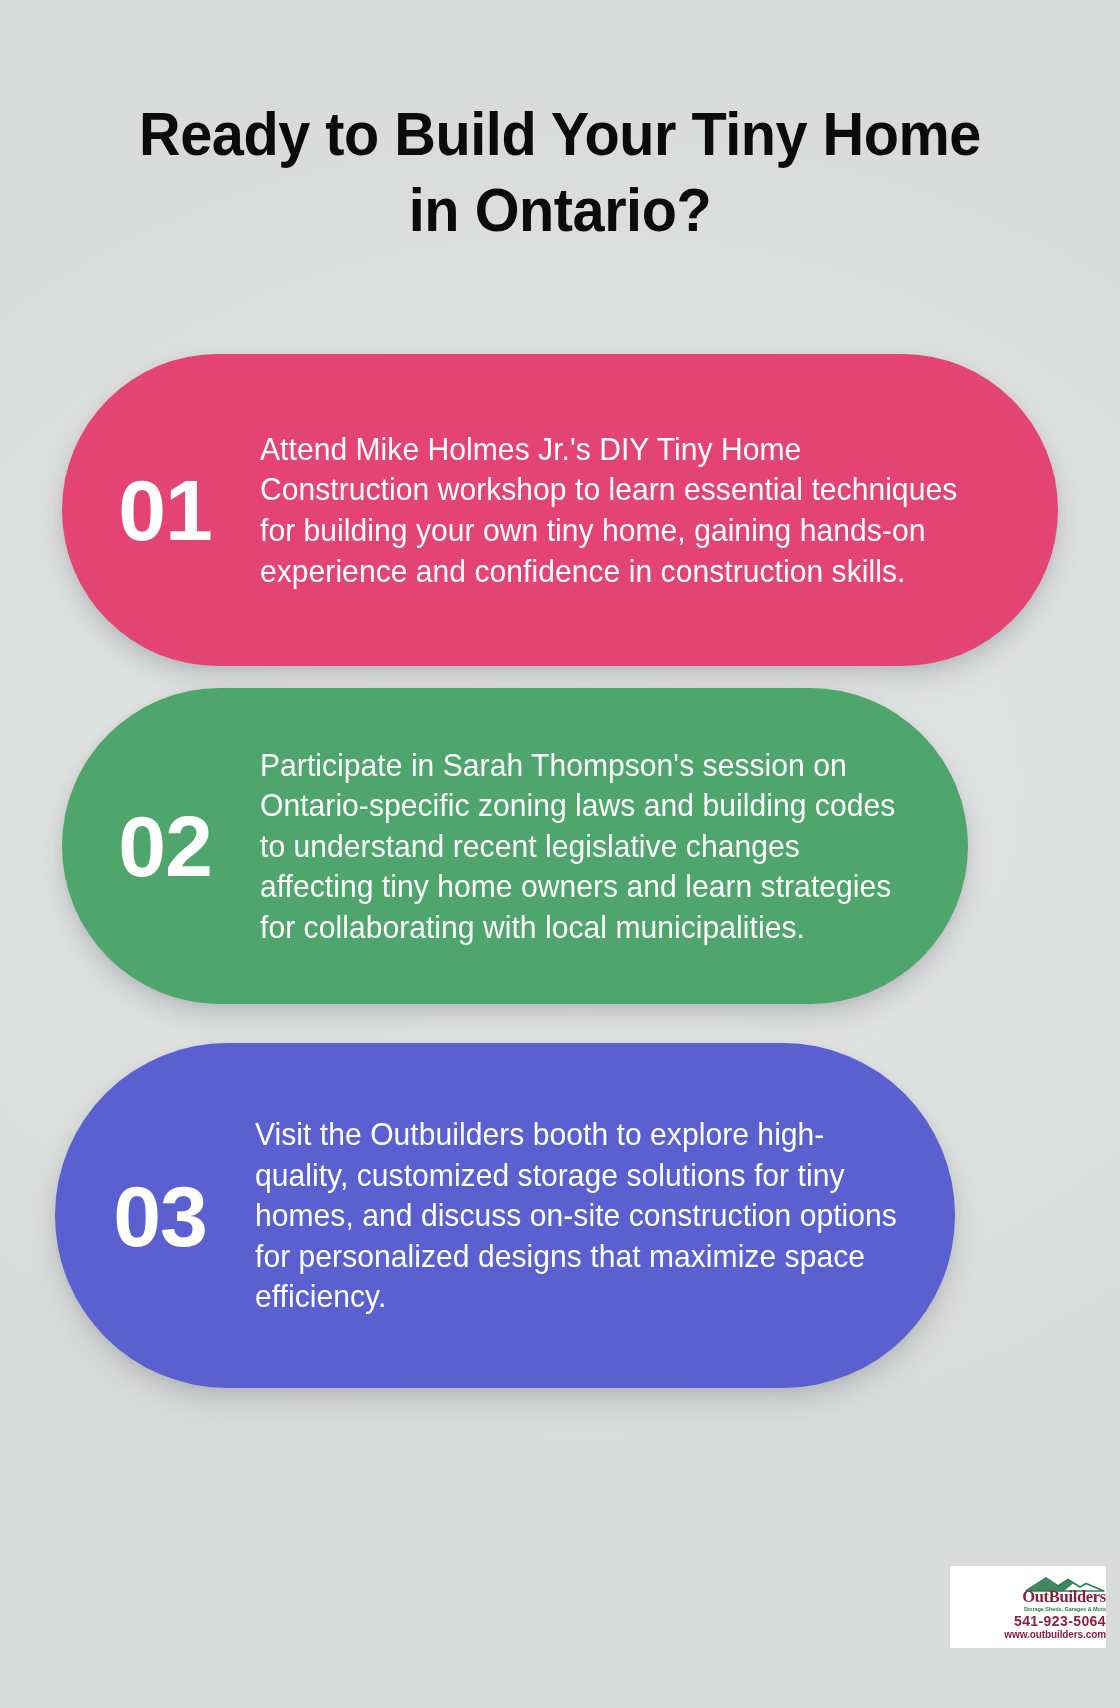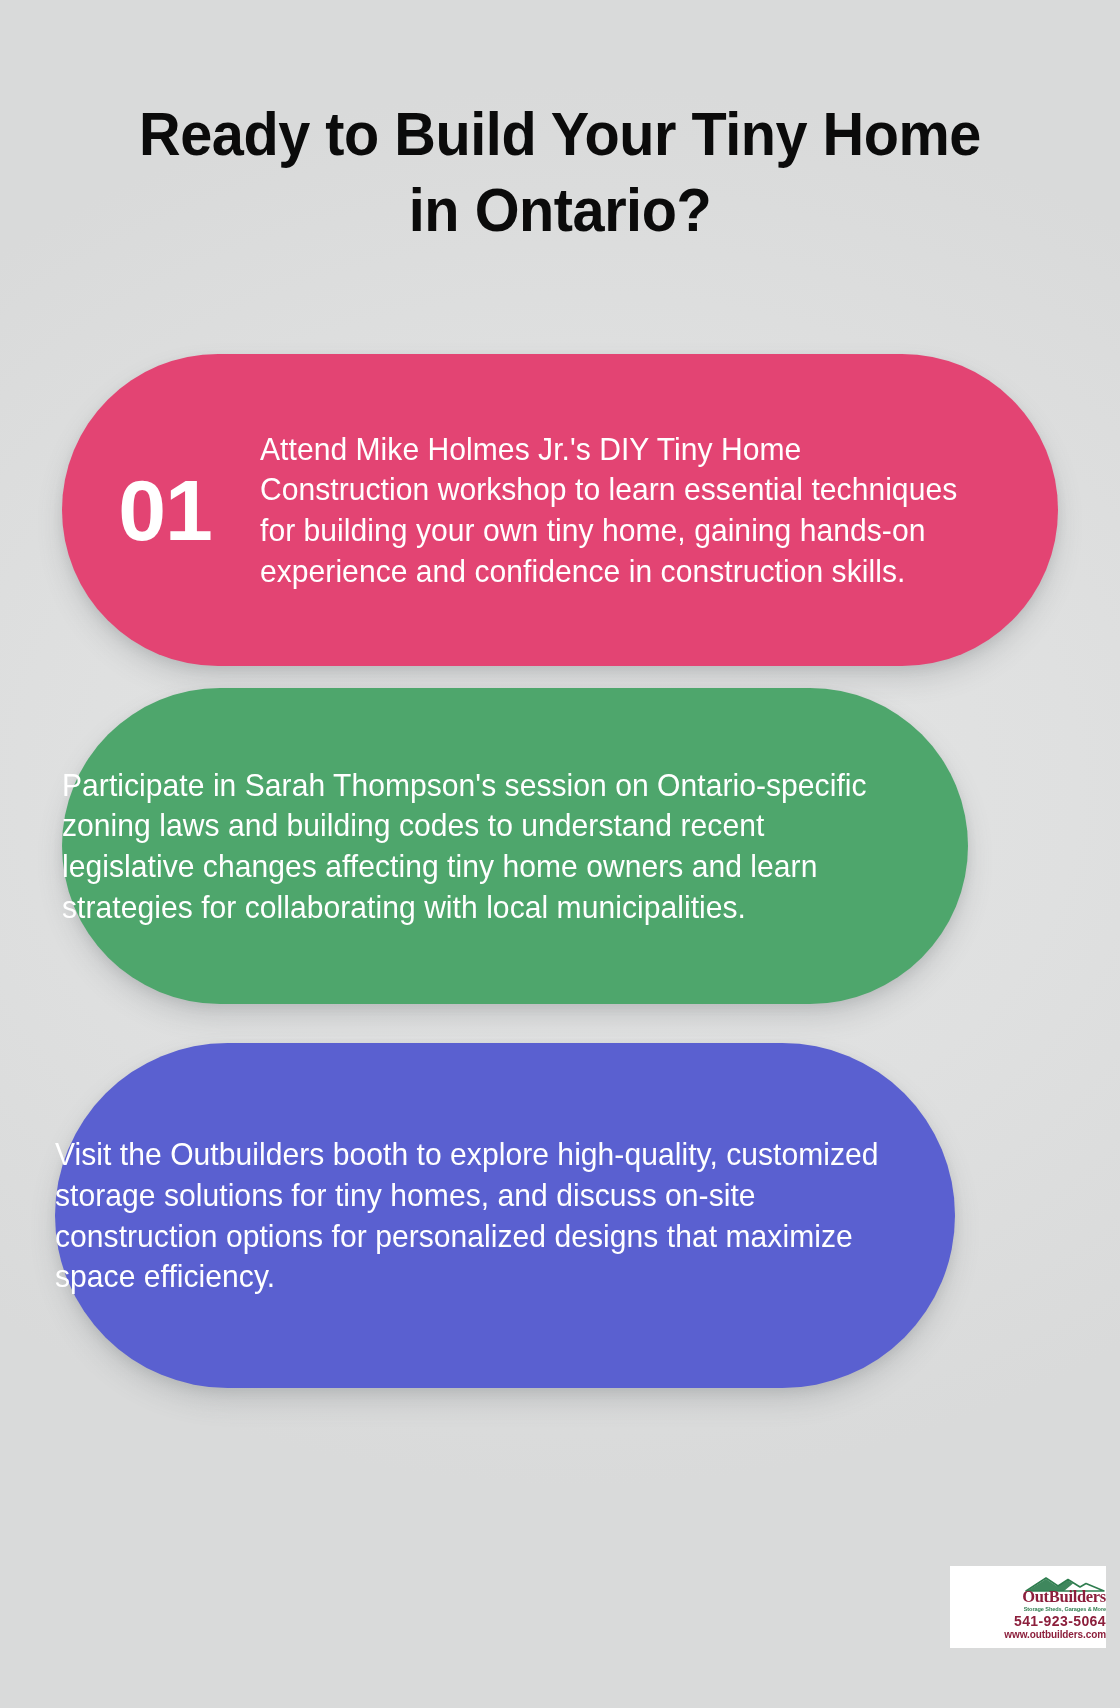--- a/index.html
+++ b/index.html
@@ -178,27 +178,29 @@
     <div class="card-shape"></div>
     <div class="card-inner">
       <div class="card-num">01</div>
       <div class="card-body">Attend Mike Holmes Jr.'s DIY Tiny Home Construction workshop to learn essential techniques for building your own tiny home, gaining hands-on experience and confidence in construction skills.</div>
     </div>
   </div>
 
   <div class="card" id="card-2">
     <div class="card-shape"></div>
     <div class="card-inner">
+      <div class="card-num">02</div>
       <div class="card-body">Participate in Sarah Thompson's session on Ontario-specific zoning laws and building codes to understand recent legislative changes affecting tiny home owners and learn strategies for collaborating with local municipalities.</div>
     </div>
   </div>
 
   <div class="card" id="card-3">
     <div class="card-shape"></div>
     <div class="card-inner">
+      <div class="card-num">03</div>
       <div class="card-body">Visit the Outbuilders booth to explore high-quality, customized storage solutions for tiny homes, and discuss on-site construction options for personalized designs that maximize space efficiency.</div>
     </div>
   </div>
 
   <div id="logo-box">
     <svg class="logo-mark" viewBox="0 0 82 18">
       <path d="M2 17 L22 4 L34 12 L44 5.5 L56 13 L62 9.5 L80 17 Z" fill="none" stroke="#2f7d4f" stroke-width="1.6" stroke-linejoin="round"></path>
       <path d="M3 17 L22 5 L33 12.2 L44 6.2 L49 9.6 L40 17 Z" fill="#2f7d4f" opacity="0.92"></path>
     </svg>
     <div class="logo-word"><span class="out">Out</span><span>Builders</span></div>

